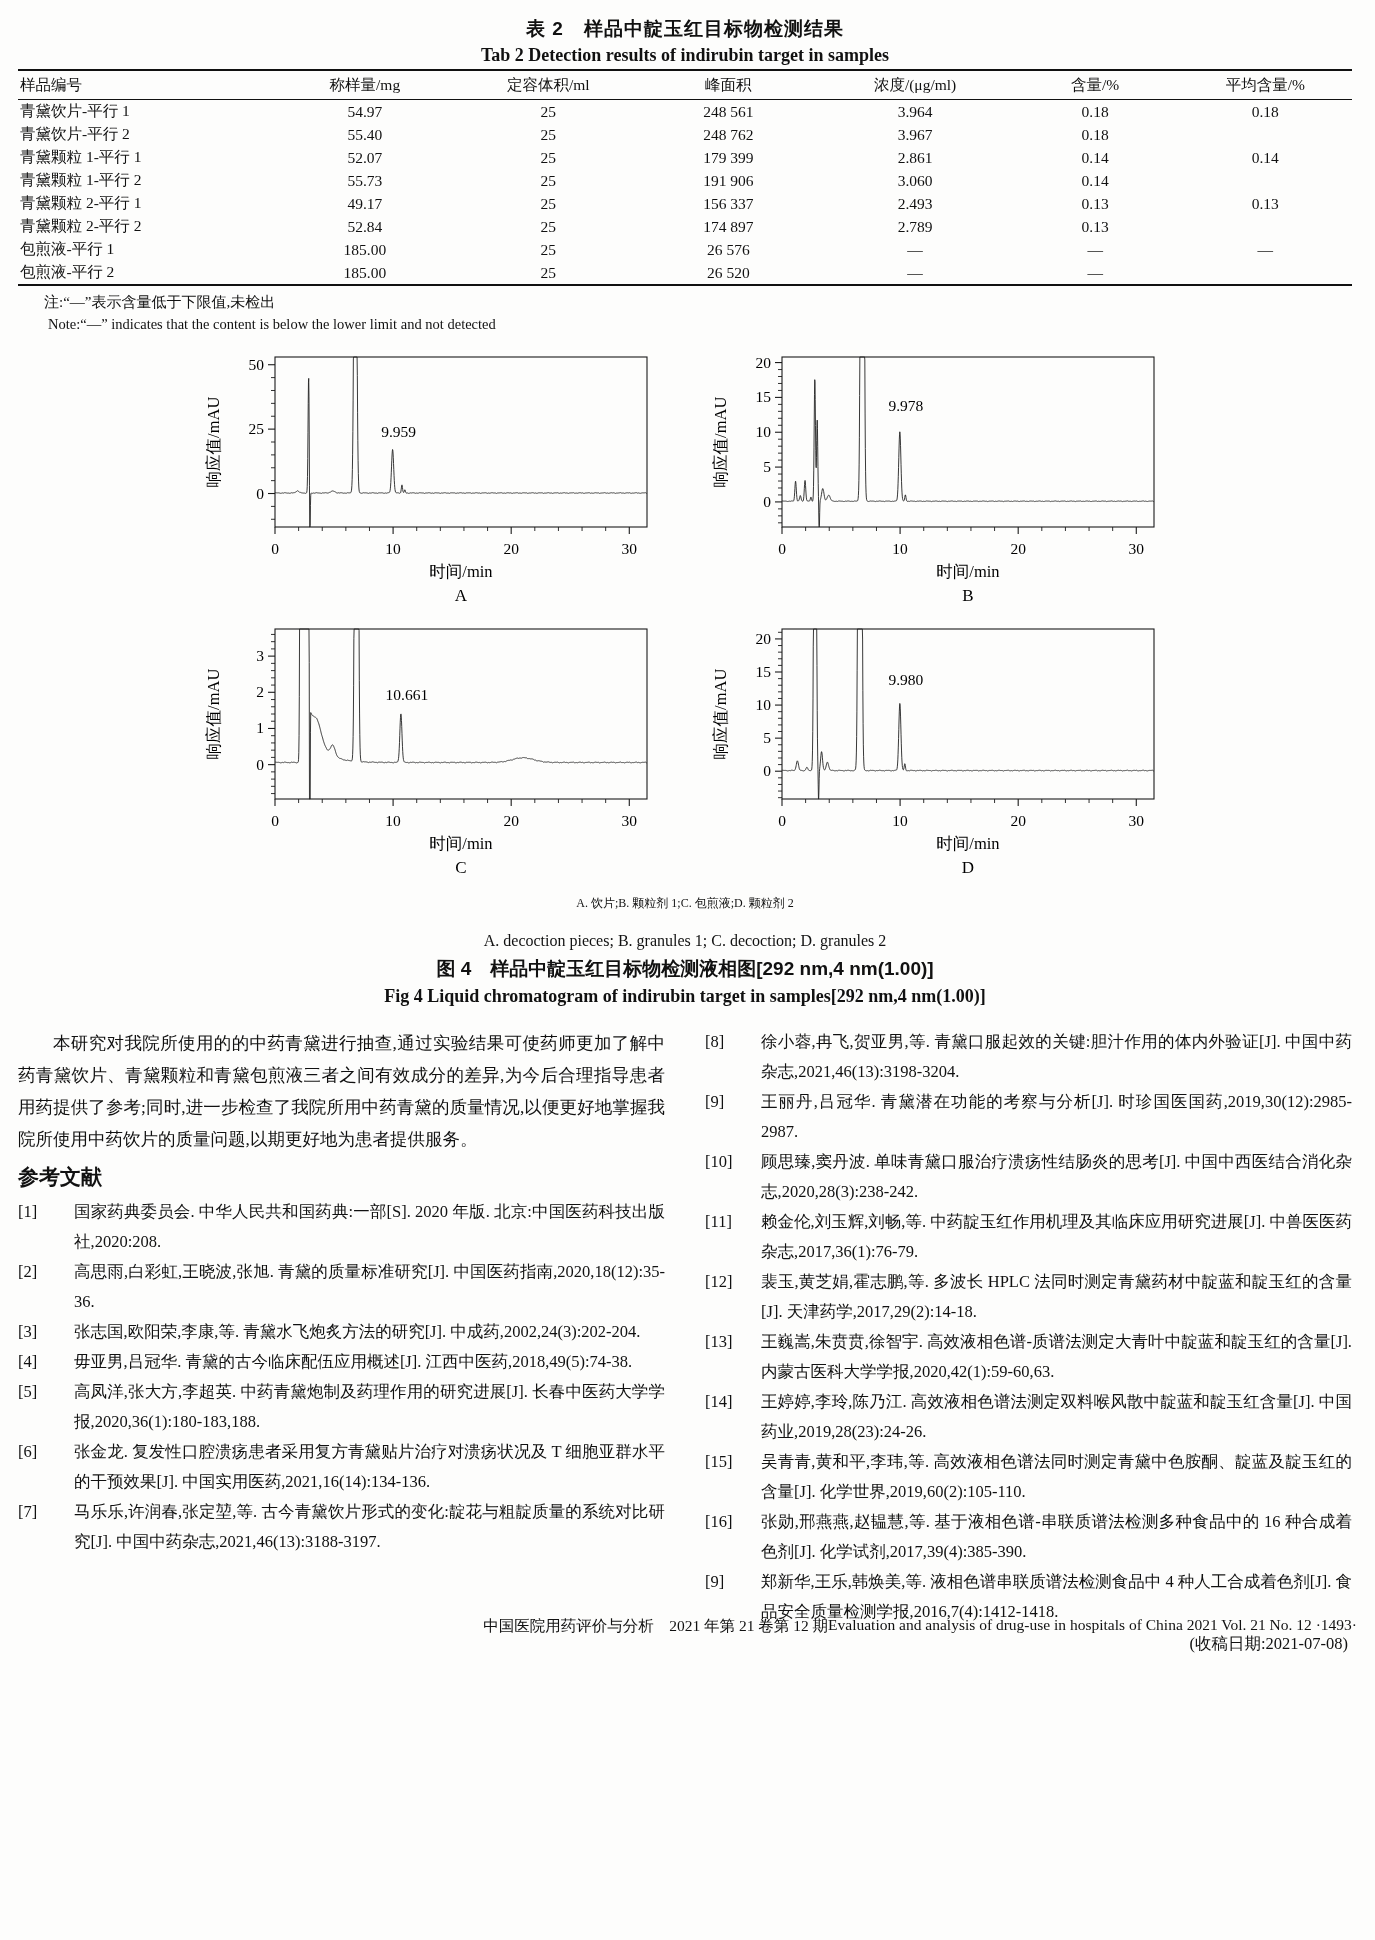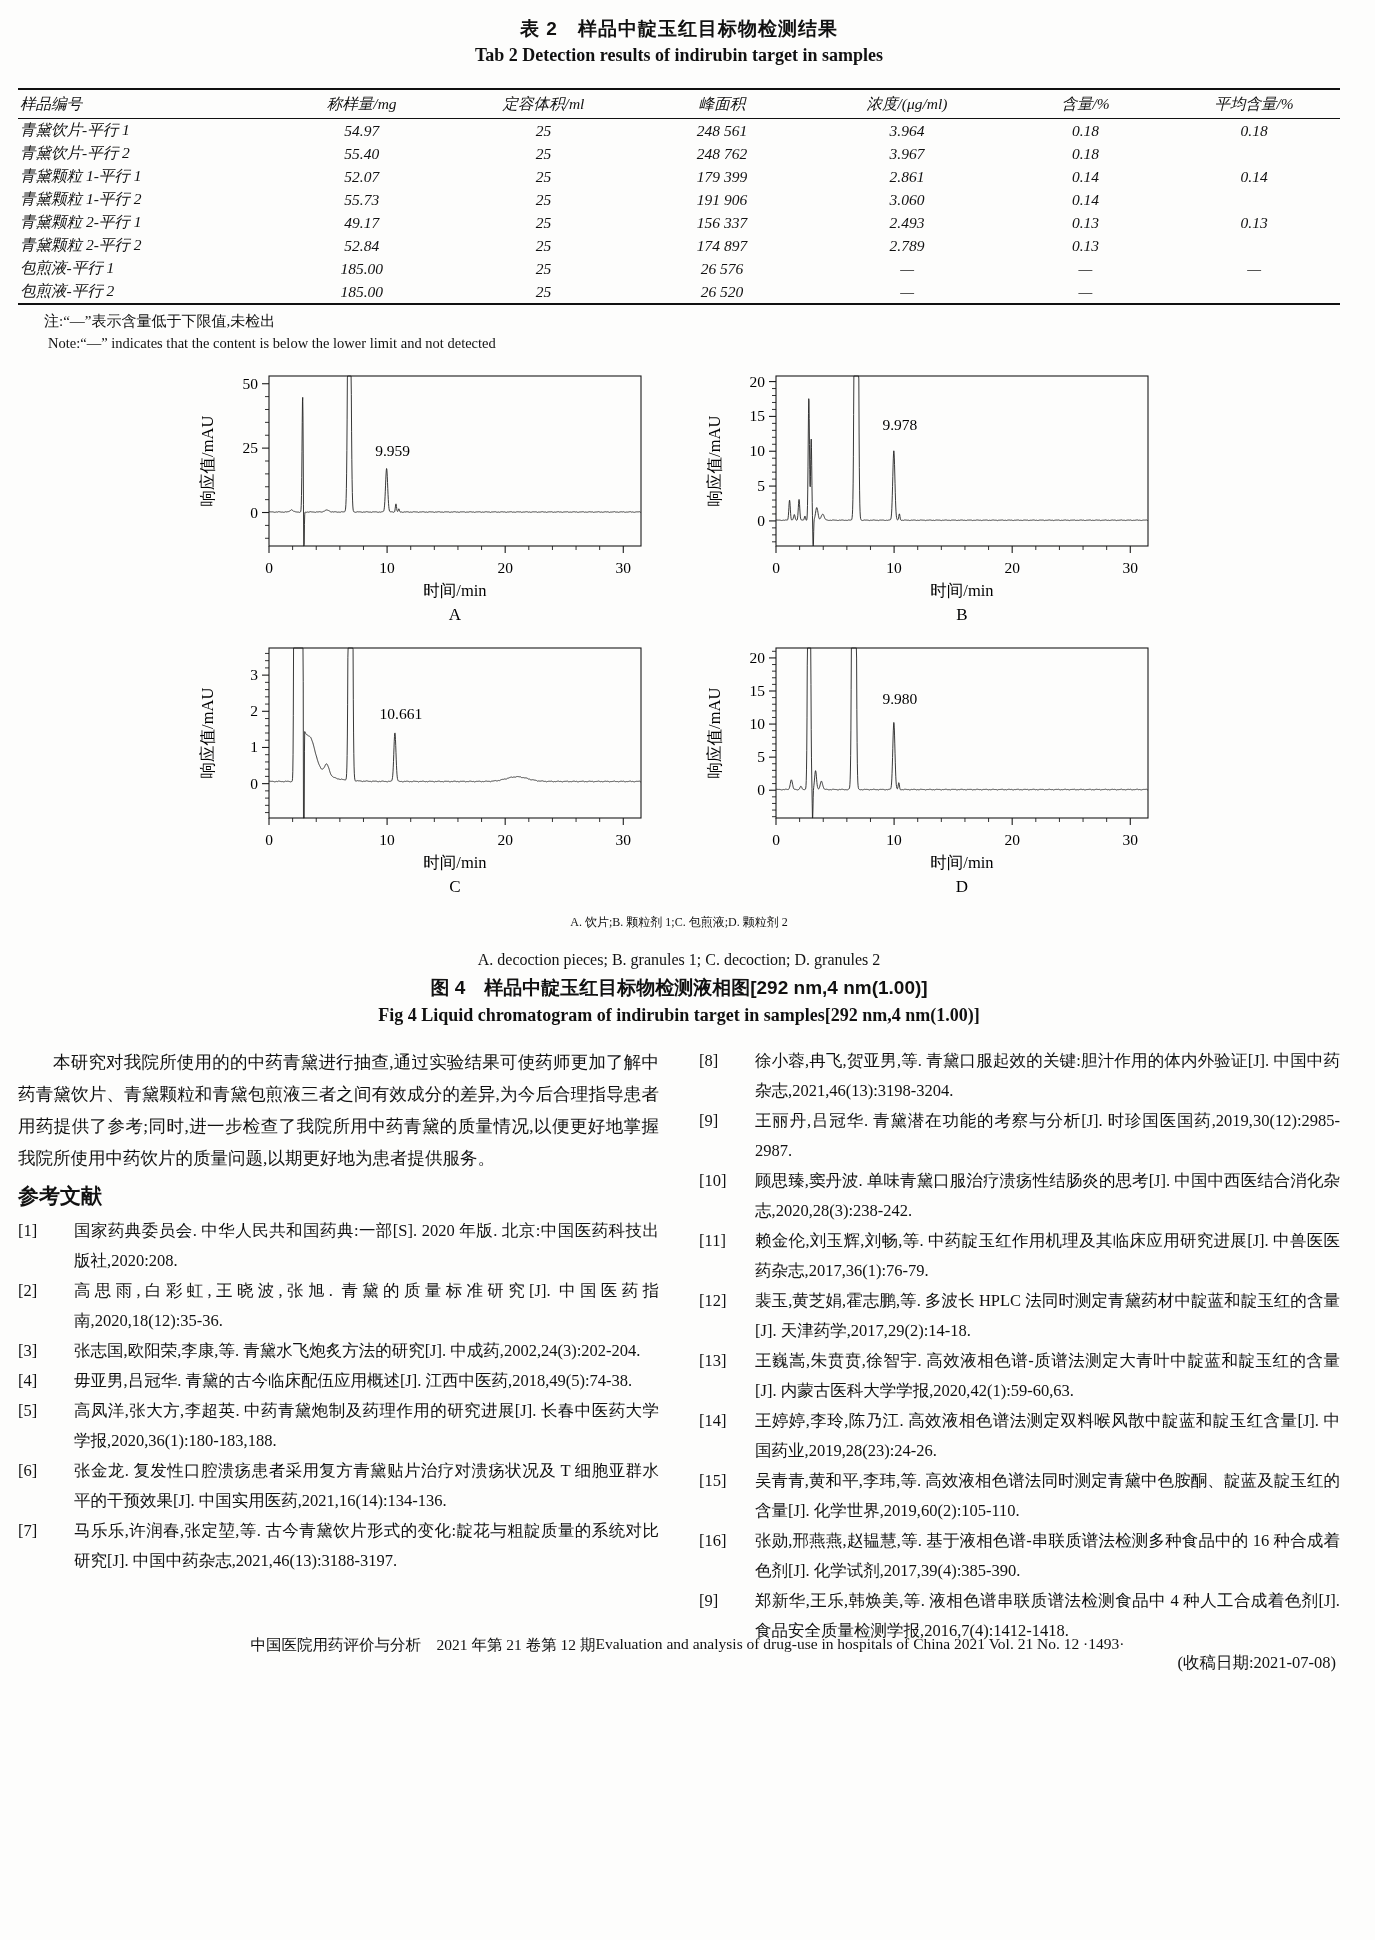--- a/index.html
+++ b/index.html
@@ -1,23 +1,23 @@
 <!DOCTYPE html>
 <html><head>
 <meta charset="utf-8">
 <style>
   html,body{margin:0;padding:0;background:#f2f2f2;}
   body{width:1375px;height:1940px;position:relative;overflow:hidden;background:#fdfdfc;color:#111;
        font-family:"Liberation Serif",serif;}
-  .page{padding:16px 35px 0 18px;position:relative;}
+  .page{padding:16px 23px 0 18px;position:relative;}
 
   
   .tbl-title-cn{text-align:center;font-size:19px;font-weight:bold;font-family:"Liberation Sans",sans-serif;letter-spacing:1px;}
   .tbl-title-en{text-align:center;font-size:18px;font-weight:bold;margin-top:3px;}
-  table.data{width:100%;border-collapse:collapse;margin-top:22px;border-top:2.5px solid #111;border-bottom:2.5px solid #111;font-size:15.5px;font-style:italic;}
+  table.data{width:100%;border-collapse:collapse;margin-top:3px;border-top:2.5px solid #111;border-bottom:2.5px solid #111;font-size:15.5px;}
   table.data thead th{font-weight:normal;border-bottom:1.4px solid #111;padding:4px 2px 3px;text-align:center;}
   table.data td{padding:1px 2px;text-align:center;height:19px;}
   table.data .left{text-align:left;}
   .note{font-size:15px;margin:7px 0 0 26px;}
   .note.en{font-size:14.5px;margin-left:30px;margin-top:4px;}
 
   
   .fig-grid{width:985px;margin:14px auto 0;display:grid;grid-template-columns:1fr 1fr;column-gap:30px;row-gap:4px;}
   .fig-grid svg{display:block;}
   .fig-cap{text-align:center;}
@@ -30,21 +30,21 @@
   .cols{display:flex;gap:40px;margin-top:20px;}
   .col{flex:1;min-width:0;}
   .para{font-size:17.5px;line-height:1.83;text-align:justify;text-indent:2em;}
   .refs-heading{font-size:21px;font-weight:bold;font-family:Liberation Sans, sans-serif;margin:8px 0 6px;}
   .ref-item{display:flex;font-size:16.5px;line-height:1.82;text-align:justify;}
   .ref-no{flex:0 0 56px;}
   .ref-text{flex:1;}
   .received{text-align:right;font-size:16.5px;margin-top:6px;padding-right:4px;}
 
   
-  .footer{position:absolute;left:18px;right:18px;bottom:18px;display:flex;justify-content:center;font-size:15.5px;}
+  .footer{position:absolute;left:18px;right:18px;bottom:18px;display:flex;justify-content:flex-end;font-size:15.5px;}
 </style>
 </head>
 <body>
 
 <div class="page">
 
   <div>
     <div class="tbl-title-cn">表 2　样品中靛玉红目标物检测结果</div>
     <div class="tbl-title-en">Tab 2  Detection results of indirubin target in samples</div>
     <table class="data">

